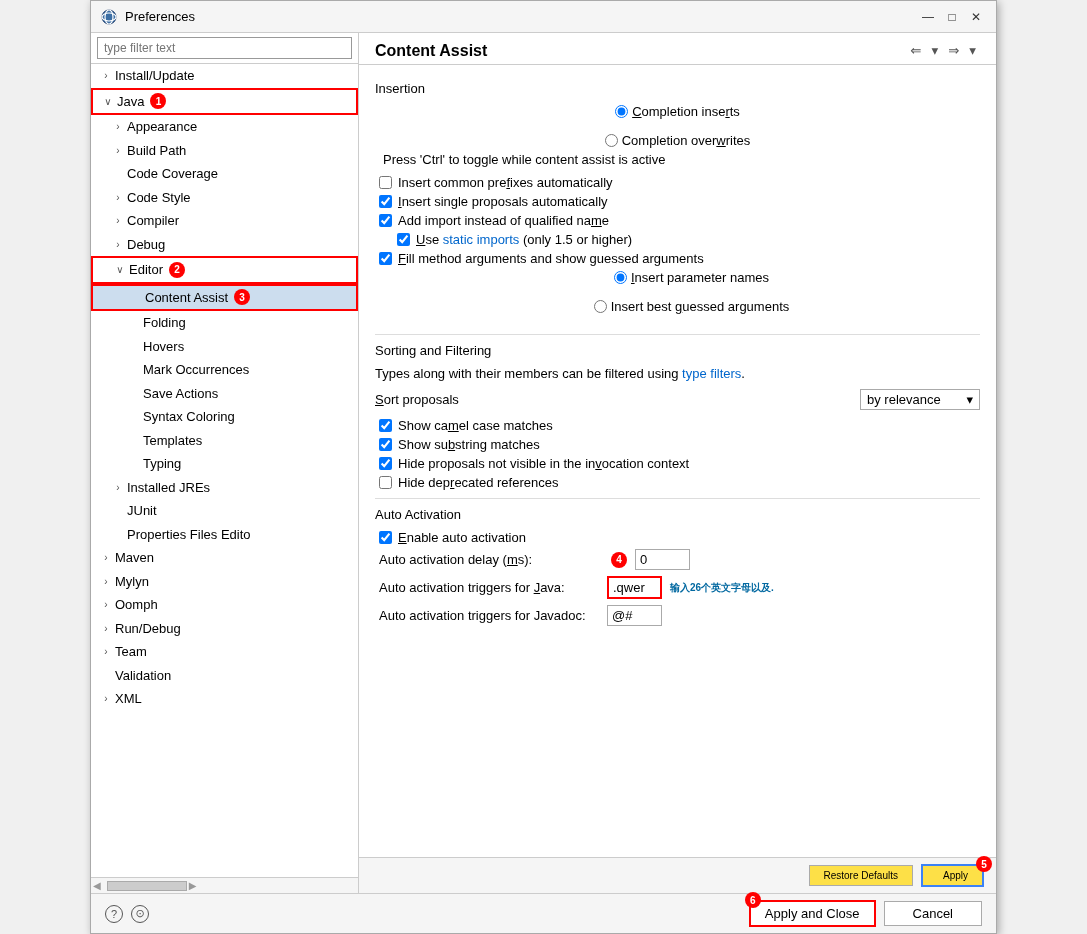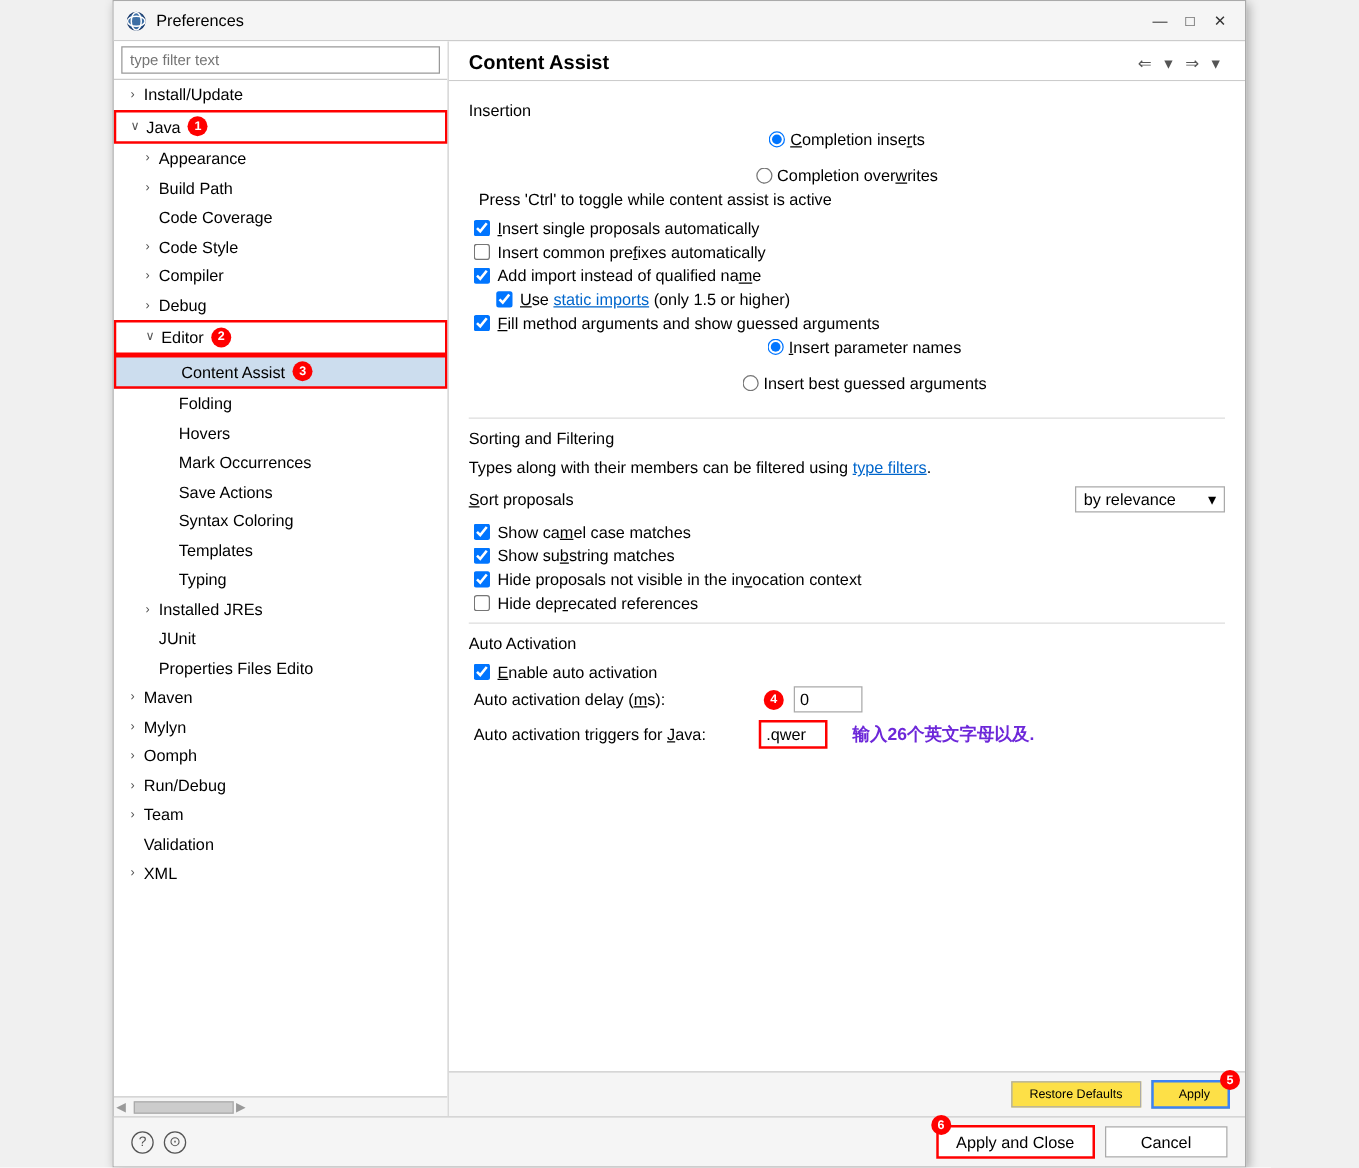--- a/index.html
+++ b/index.html
@@ -195,21 +195,21 @@
       margin-bottom: 4px;
       flex-direction: column;
     }
     .radio-option {
       display: flex;
       align-items: center;
       gap: 4px;
     }
 
     .underline-label { text-decoration: underline; }
-    .link-text { color: #0066cc; text-decoration: underline; cursor: pointer; }
+    .link-text { color: #0066cc; cursor: pointer; }
 
     .sort-proposals-row {
       display: flex;
       align-items: center;
       justify-content: space-between;
       margin-bottom: 8px;
     }
     .sort-dropdown {
       border: 1px solid #aaa;
       padding: 2px 6px;
@@ -242,24 +242,23 @@
       border: 1px solid #aaa;
       padding: 2px 4px;
       width: 55px;
       font-size: 13px;
     }
     .activation-input.highlight-red {
       border: 2px solid red;
     }
 
     .annotation-text {
-      color: #6d28d9;
-      font-size: 14px;
+      color: #0369a1;
+      font-size: 10px;
       font-weight: bold;
-      margin-left: 12px;
     }
 
     .panel-footer {
       border-top: 1px solid #ccc;
       padding: 6px 12px;
       background: #f5f5f5;
       display: flex;
       justify-content: flex-end;
       align-items: center;
       gap: 8px;
@@ -553,26 +552,26 @@
               Completion over<span class="underline-label">w</span>rites
             </label>
           </div>
         </div>
 
         <div style="margin-left: 8px; margin-bottom:8px; font-size:13px;">
           Press 'Ctrl' to toggle while content assist is active
         </div>
 
         <div class="option-row">
+          <input type="checkbox" style="">
+          <label>Insert common pre<span class="underline-label">f</span>ixes automatically</label>
+        </div>
+        <div class="option-row">
           <input type="checkbox" checked="" style="">
           <label><span class="underline-label">I</span>nsert single proposals automatically</label>
-        </div>
-        <div class="option-row">
-          <input type="checkbox" style="">
-          <label>Insert common pre<span class="underline-label">f</span>ixes automatically</label>
         </div>
         <div class="option-row">
           <input type="checkbox" checked="" style="">
           <label>Add import instead of qualified na<span class="underline-label">m</span>e</label>
         </div>
         <div class="option-row indent1">
           <input type="checkbox" checked="" style="">
           <label>
             <span class="underline-label">U</span>se <span class="link-text">static imports</span> (only 1.5 or higher)
           </label>
@@ -641,20 +640,24 @@
             <span class="badge-num">4</span>
             <input type="text" class="activation-input" value="0" style="">
           </div>
 
           <div class="activation-row" style="position:relative;">
             <span class="label-text">Auto activation triggers for <span class="underline-label">J</span>ava:</span>
             <input type="text" class="activation-input highlight-red" value=".qwer" style="">
             <span class="annotation-text">输入26个英文字母以及.</span>
           </div>
 
+          <div class="activation-row">
+            <span class="label-text">Auto activation triggers for Javadoc:</span>
+            <input type="text" class="activation-input" value="@#" style="">
+          </div>
         </div>
 
       </div>
 
       <div class="panel-footer">
         <button class="footer-btn">Restore Defaults</button>
         <div style="position:relative; display:inline-block;">
           <button class="footer-btn primary">Apply</button>
           <span class="badge-num" style="position:absolute; top:-8px; right:-8px;">5</span>
         </div>

